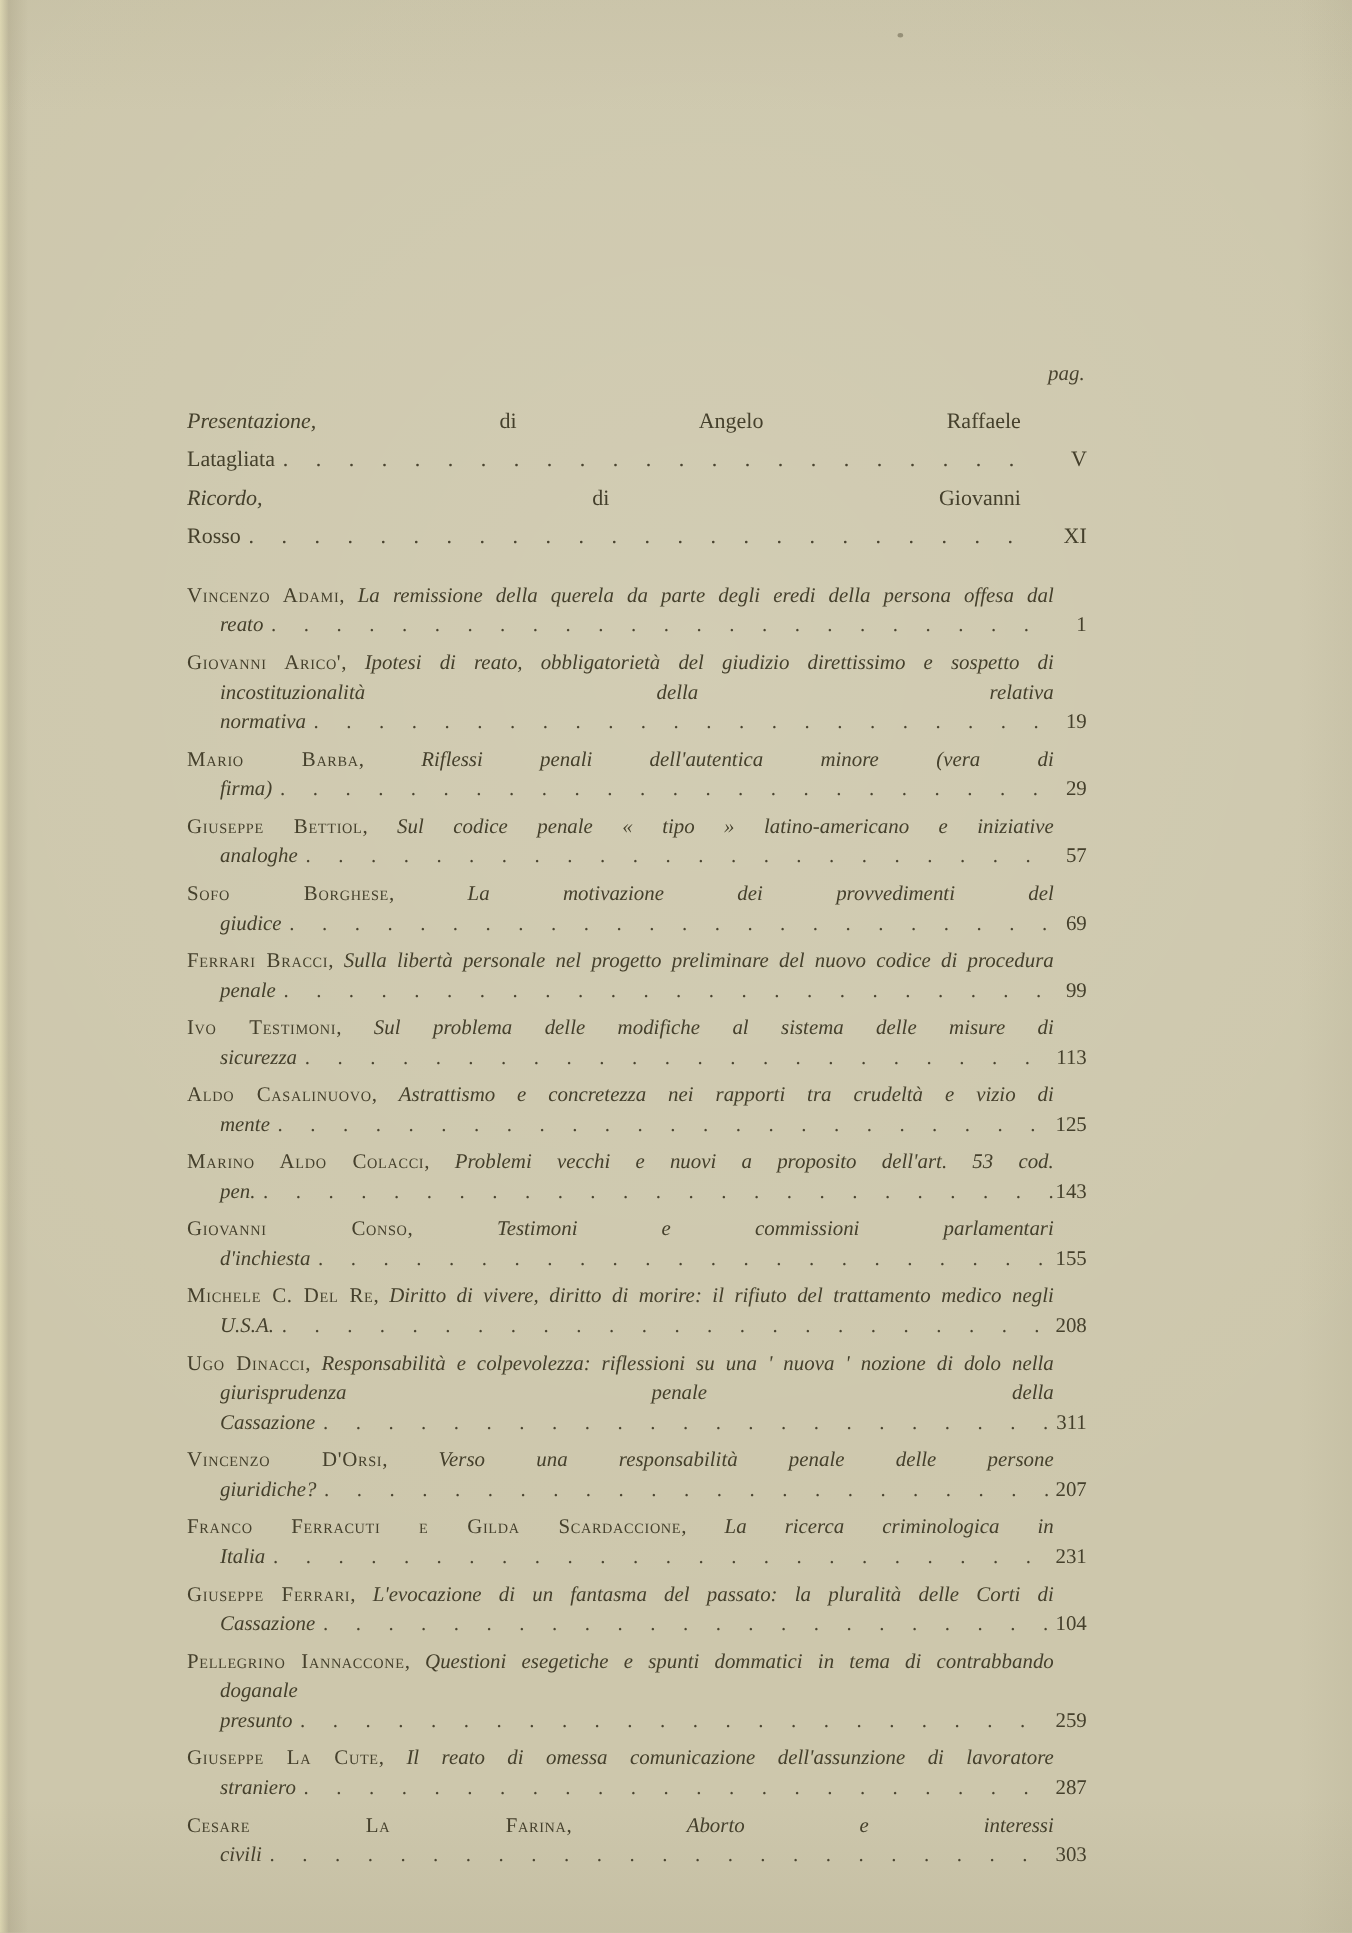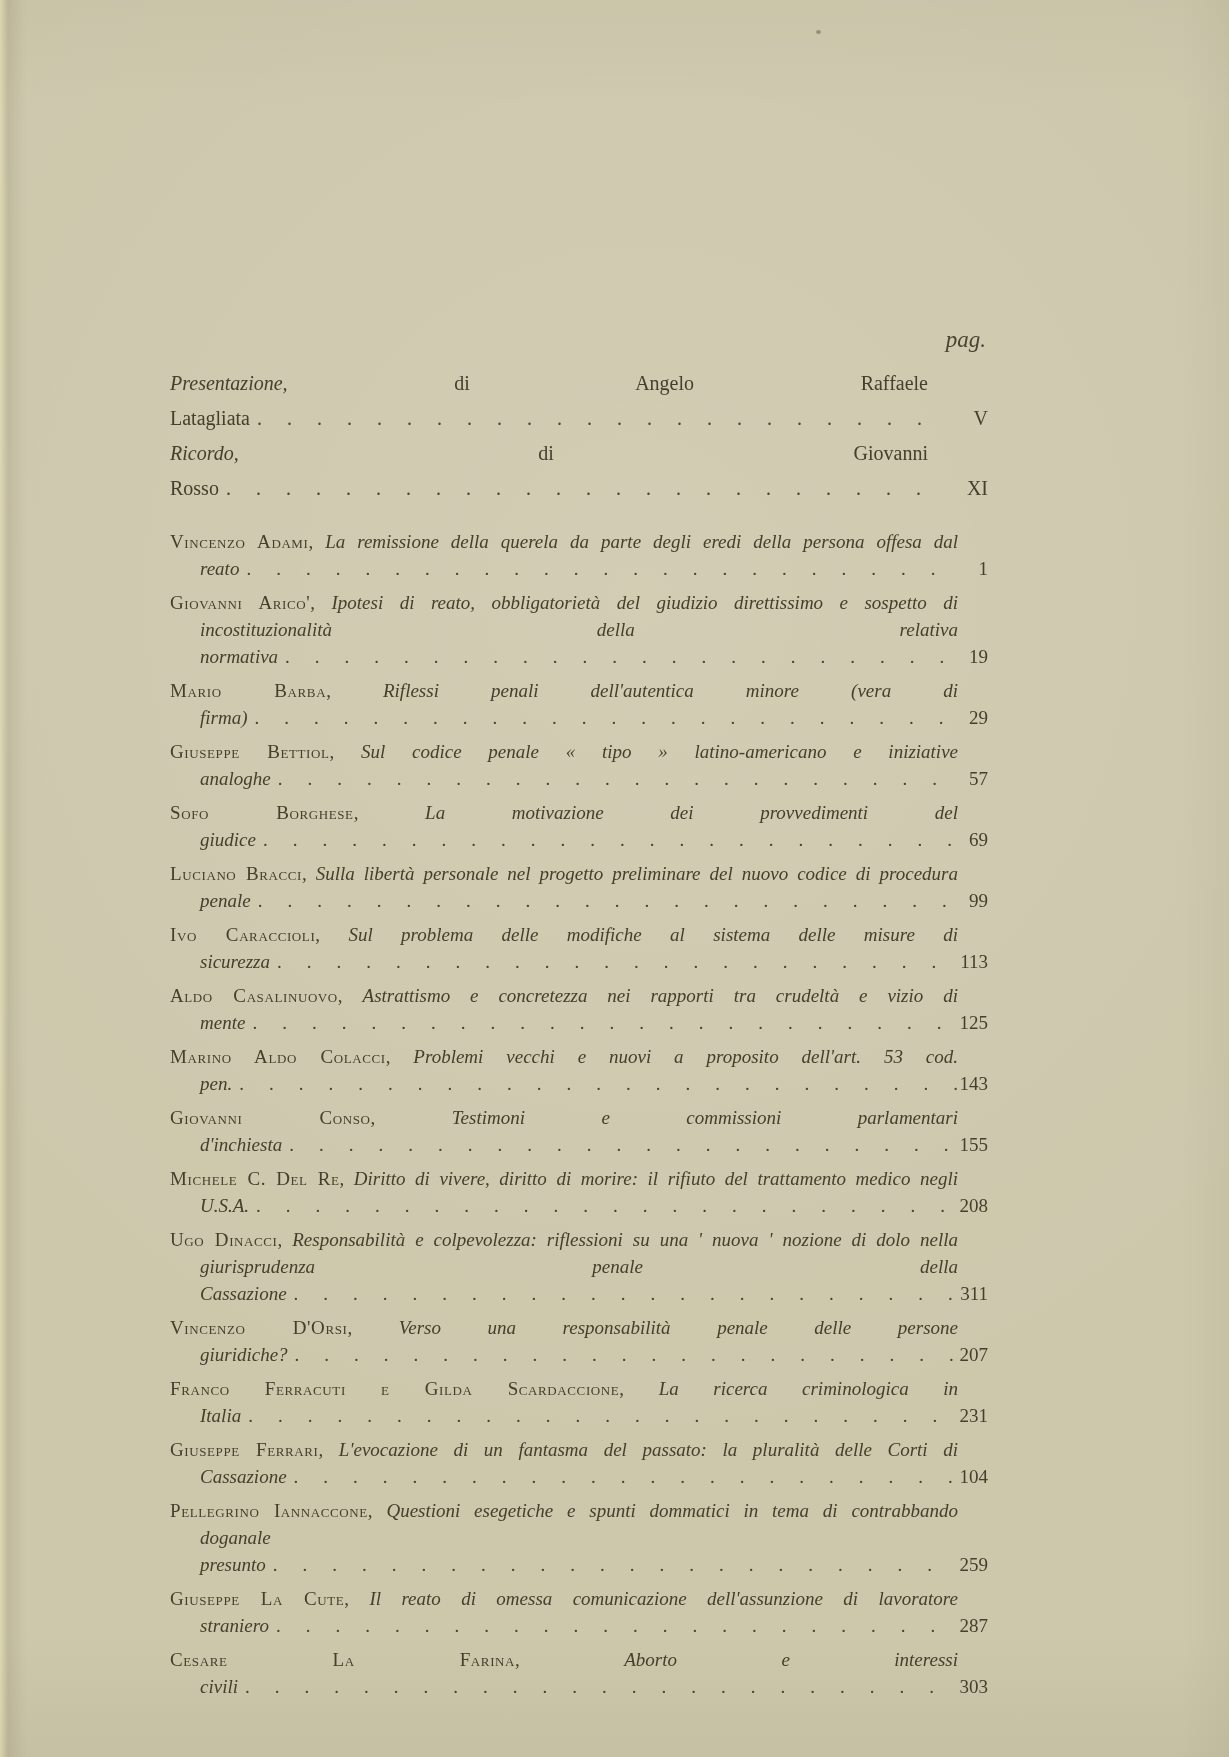--- a/index.html
+++ b/index.html
@@ -24,21 +24,21 @@
     border-radius:50%; background:rgba(96,90,68,0.5); pointer-events:none;
   }
   .content { position:absolute; left:170px; top:276px; width:818px; }
   .title-wrap { width:760px; text-align:center; }
   .page-title {
     font-size:27px; font-weight:normal; margin:0;
     letter-spacing:14px; text-indent:14px; color:#433e2a;
   }
   .pag-header {
     width:816px; text-align:right; font-style:italic;
-    font-size:23px; line-height:20px;
+    font-size:19px; line-height:20px;
     margin-top:54px; margin-bottom:16px; color:#4a4430;
   }
   .entry { display:flex; align-items:flex-end; margin-bottom:7px; }
   .entry-main {
     width:758px; overflow:hidden;
     text-align:justify;
     padding-left:30px; text-indent:-30px;
     font-size:19px; line-height:27px;
     word-spacing:2.5px;
   }
@@ -90,25 +90,25 @@
       </div>
       <div class="entry">
         <div class="entry-main"><span class="author">Giuseppe Bettiol</span><span class="sep">, </span><span class="work-title">Sul codice penale « tipo » latino-americano e iniziative analoghe</span><span class="dots">......................................................................</span></div>
         <div class="entry-page">57</div>
       </div>
       <div class="entry">
         <div class="entry-main"><span class="author">Sofo Borghese</span><span class="sep">, </span><span class="work-title">La motivazione dei provvedimenti del giudice</span><span class="dots">......................................................................</span></div>
         <div class="entry-page">69</div>
       </div>
       <div class="entry">
-        <div class="entry-main"><span class="author">Luciano Bracci</span><span class="sep">, </span><span class="work-title">Sulla libertà personale nel progetto preliminare del nuovo codice di procedura penale</span><span class="dots">......................................................................</span></div>
+        <div class="entry-main"><span class="author">Ferrari Bracci</span><span class="sep">, </span><span class="work-title">Sulla libertà personale nel progetto preliminare del nuovo codice di procedura penale</span><span class="dots">......................................................................</span></div>
         <div class="entry-page">99</div>
       </div>
       <div class="entry">
-        <div class="entry-main"><span class="author">Ivo Caraccioli</span><span class="sep">, </span><span class="work-title">Sul problema delle modifiche al sistema delle misure di sicurezza</span><span class="dots">......................................................................</span></div>
+        <div class="entry-main"><span class="author">Ivo Testimoni</span><span class="sep">, </span><span class="work-title">Sul problema delle modifiche al sistema delle misure di sicurezza</span><span class="dots">......................................................................</span></div>
         <div class="entry-page">113</div>
       </div>
       <div class="entry">
         <div class="entry-main"><span class="author">Aldo Casalinuovo</span><span class="sep">, </span><span class="work-title">Astrattismo e concretezza nei rapporti tra crudeltà e vizio di mente</span><span class="dots">......................................................................</span></div>
         <div class="entry-page">125</div>
       </div>
       <div class="entry">
         <div class="entry-main"><span class="author">Marino Aldo Colacci</span><span class="sep">, </span><span class="work-title">Problemi vecchi e nuovi a proposito dell'art. 53 cod. pen.</span><span class="dots">......................................................................</span></div>
         <div class="entry-page">143</div>
       </div>

